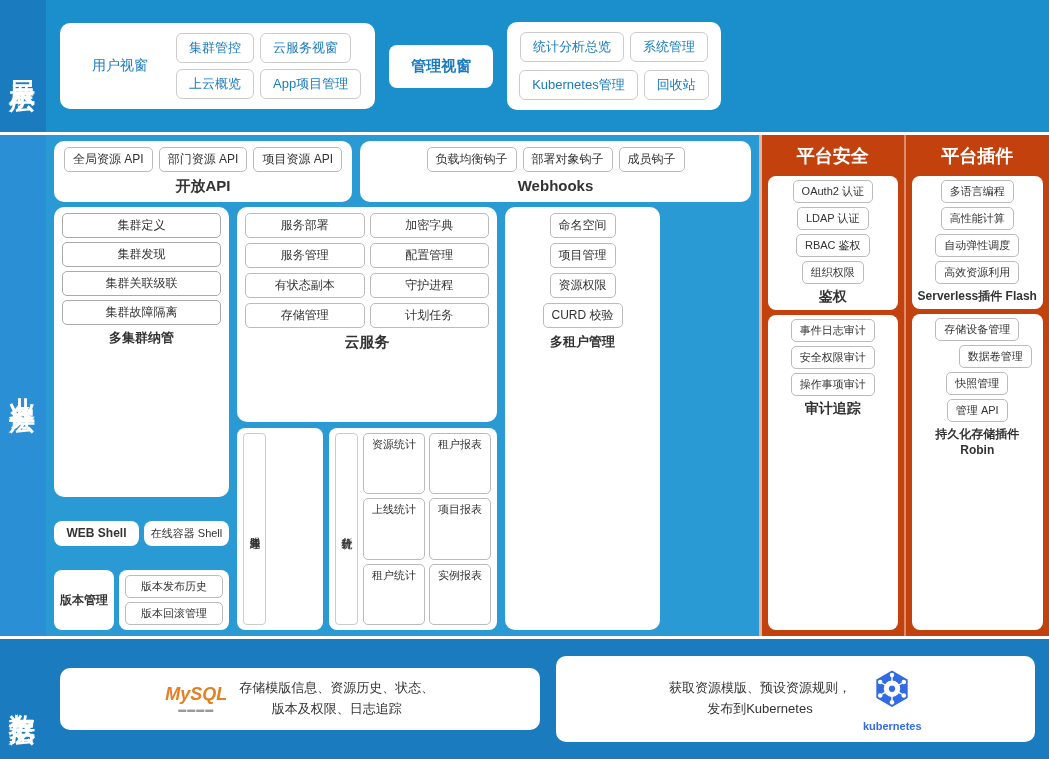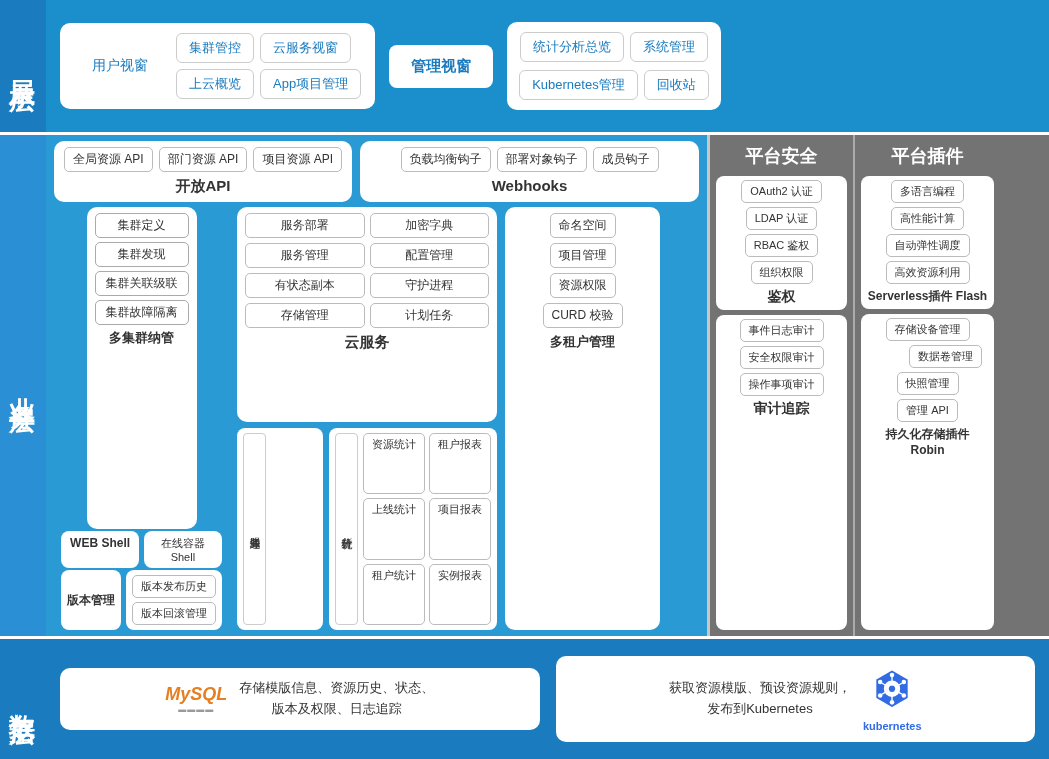--- a/index.html
+++ b/index.html
@@ -63,23 +63,22 @@
     .box-title {
       font-size: 15px;
       font-weight: bold;
       color: #333;
     }
 
     
     .left-column {
       display: flex;
       flex-direction: column;
-      gap: 2px;
+      gap: 24px;
       width: 175px;
-      align-items: center;
     }
 
     .multi-cluster-box {
       background: white;
       border-radius: 10px;
       padding: 6px 8px;
       display: flex;
       flex-direction: column;
       align-items: center;
       gap: 4px;
@@ -337,22 +336,22 @@
       padding: 6px 10px;
       display: flex;
       flex-direction: column;
       align-items: center;
       gap: 5px;
       flex: 1;
     }
 
     
     .mid-right-panels {
-      width: 342px;
-      background: #737373;
+      width: 290px;
+      background: #c2410c;
       display: flex;
       flex-direction: row;
       border-left: 3px solid rgba(255,255,255,0.6);
     }
 
     .sec-panel {
       width: 145px;
       padding: 6px;
       display: flex;
       flex-direction: column;

